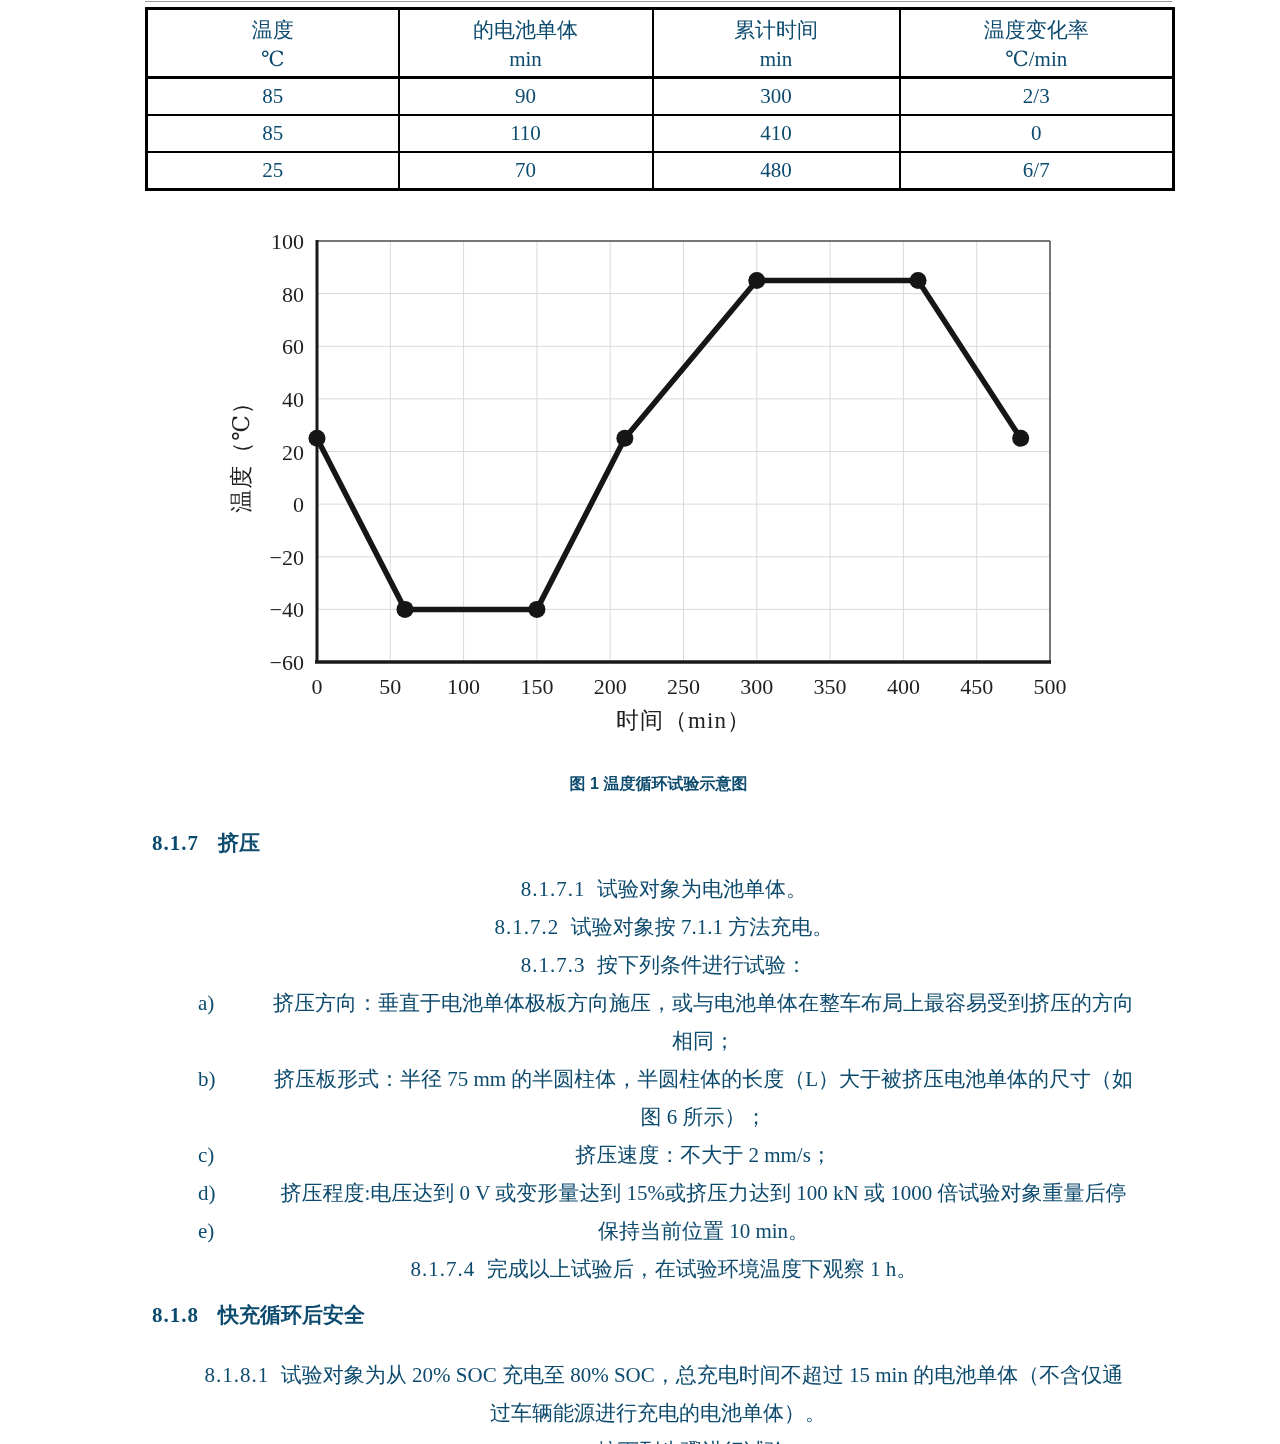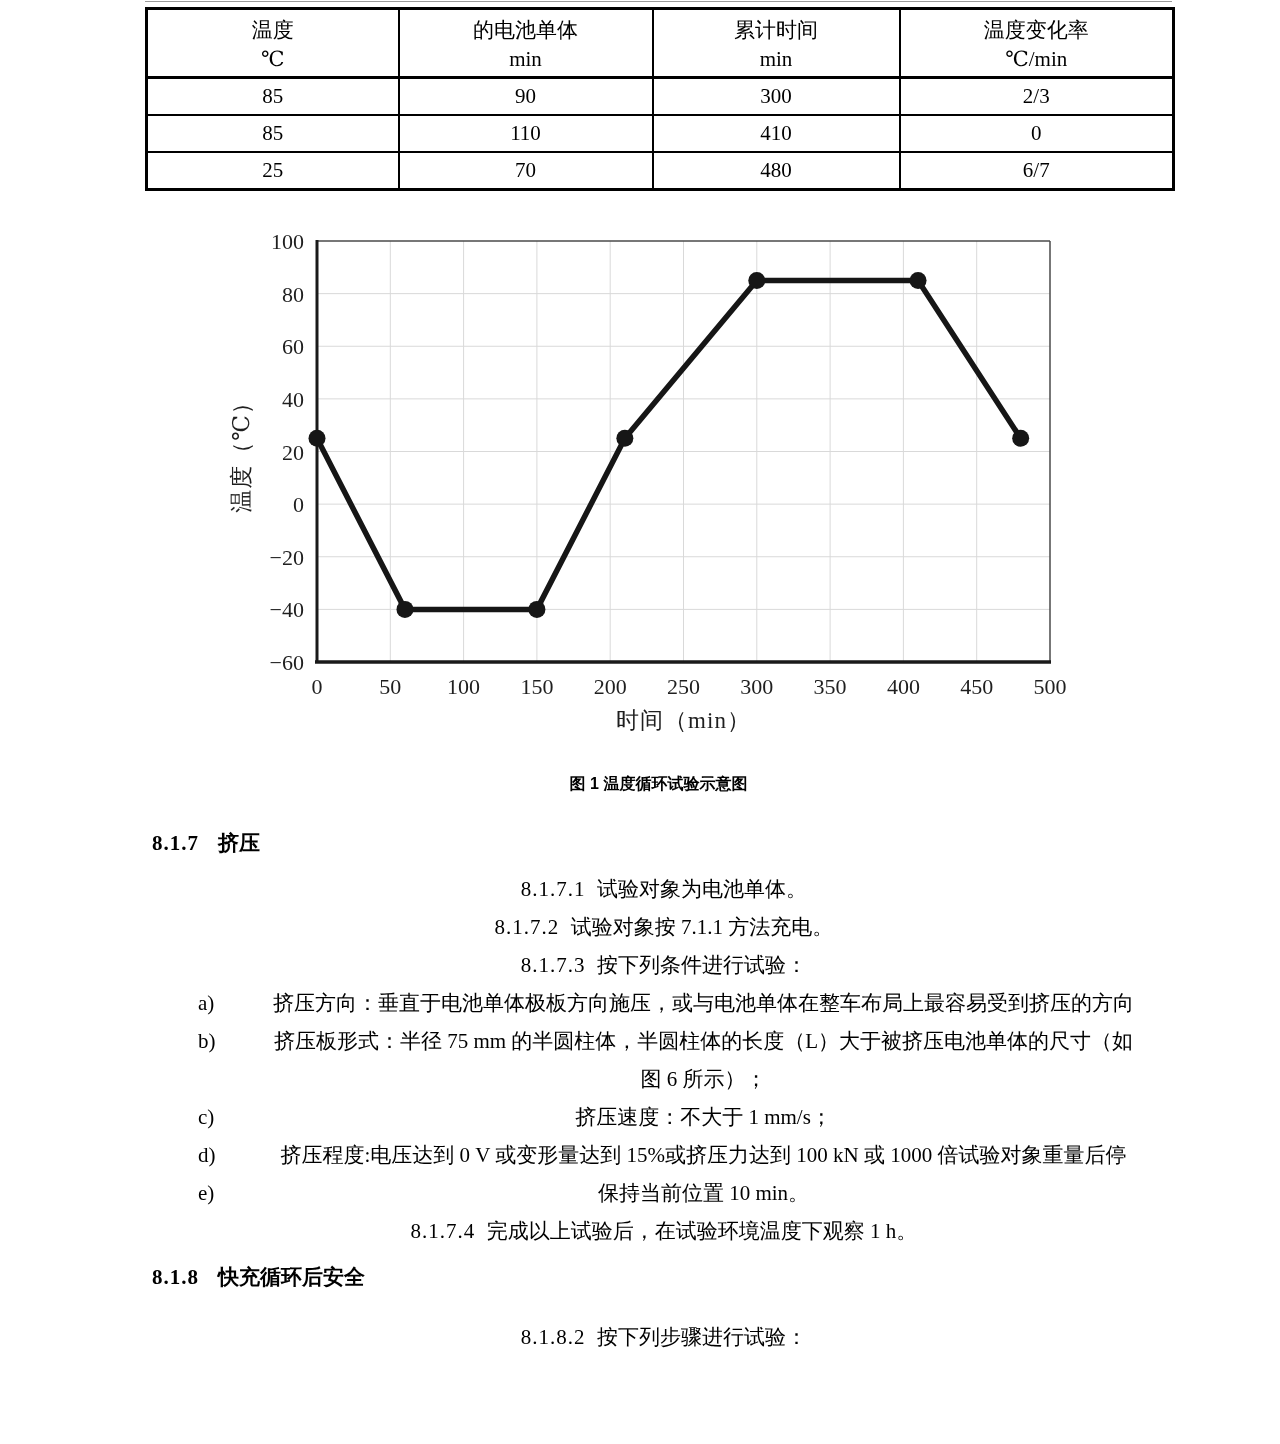--- a/index.html
+++ b/index.html
@@ -1,18 +1,18 @@
 <!DOCTYPE html>
 <html><head>
 <meta charset="utf-8">
 <style>
   html,body{margin:0;padding:0;background:#fff;}
   .page{
     position:relative;width:1280px;height:1444px;background:#ffffff;
-    font-family:"Liberation Serif","DejaVu Serif",serif;color:#000000;overflow:hidden;
+    font-family:"Liberation Serif","DejaVu Serif",serif;color:#0c4a6e;overflow:hidden;
   }
   .top-hairline{position:absolute;top:1px;left:145px;width:1027px;height:1px;background:#9a9a9a;}
 
   
   table.spec{
     position:absolute;left:145px;top:7px;width:1027px;
     border-collapse:collapse;table-layout:fixed;text-align:center;
     font-size:21px;border:3px solid #000;
   }
   table.spec th,table.spec td{border:2px solid #000;font-weight:normal;padding:0;}
@@ -172,46 +172,53 @@
     <div class="clause">
       <span class="num">8.1.7.2</span><span>试验对象按 7.1.1 方法充电。</span>
     </div>
     <div class="clause">
       <span class="num">8.1.7.3</span><span>按下列条件进行试验：</span>
     </div>
 
     <div class="list-item">
       <span class="marker">a)</span>
       <div class="line">挤压方向：垂直于电池单体极板方向施压，或与电池单体在整车布局上最容易受到挤压的方向</div>
+      <div class="line">相同；</div>
     </div>
     <div class="list-item">
       <span class="marker">b)</span>
       <div class="line">挤压板形式：半径 75 mm 的半圆柱体，半圆柱体的长度（L）大于被挤压电池单体的尺寸（如</div>
       <div class="line">图 6 所示）；</div>
     </div>
     <div class="list-item">
       <span class="marker">c)</span>
-      <div class="line">挤压速度：不大于 1 mm/s；</div>
+      <div class="line">挤压速度：不大于 2 mm/s；</div>
     </div>
     <div class="list-item">
       <span class="marker">d)</span>
       <div class="line">挤压程度:电压达到 0 V 或变形量达到 15%或挤压力达到 100 kN 或 1000 倍试验对象重量后停</div>
     </div>
     <div class="list-item">
       <span class="marker">e)</span>
       <div class="line">保持当前位置 10 min。</div>
     </div>
 
     <div class="clause">
       <span class="num">8.1.7.4</span><span>完成以上试验后，在试验环境温度下观察 1 h。</span>
     </div>
 
     <div class="heading" id="h818">
       <span class="h-num">8.1.8</span><span>快充循环后安全</span>
     </div>
 
+    <div class="clause">
+      <div class="line">
+        <span class="num">8.1.8.1</span><span>试验对象为从 20% SOC 充电至 80% SOC，总充电时间不超过 15 min 的电池单体（不含仅通</span>
+      </div>
+      <div class="line">过车辆能源进行充电的电池单体）。</div>
+    </div>
 
     <div class="clause">
       <span class="num">8.1.8.2</span><span>按下列步骤进行试验：</span>
     </div>
 
   </div>
 </div>
 
 </body></html>

